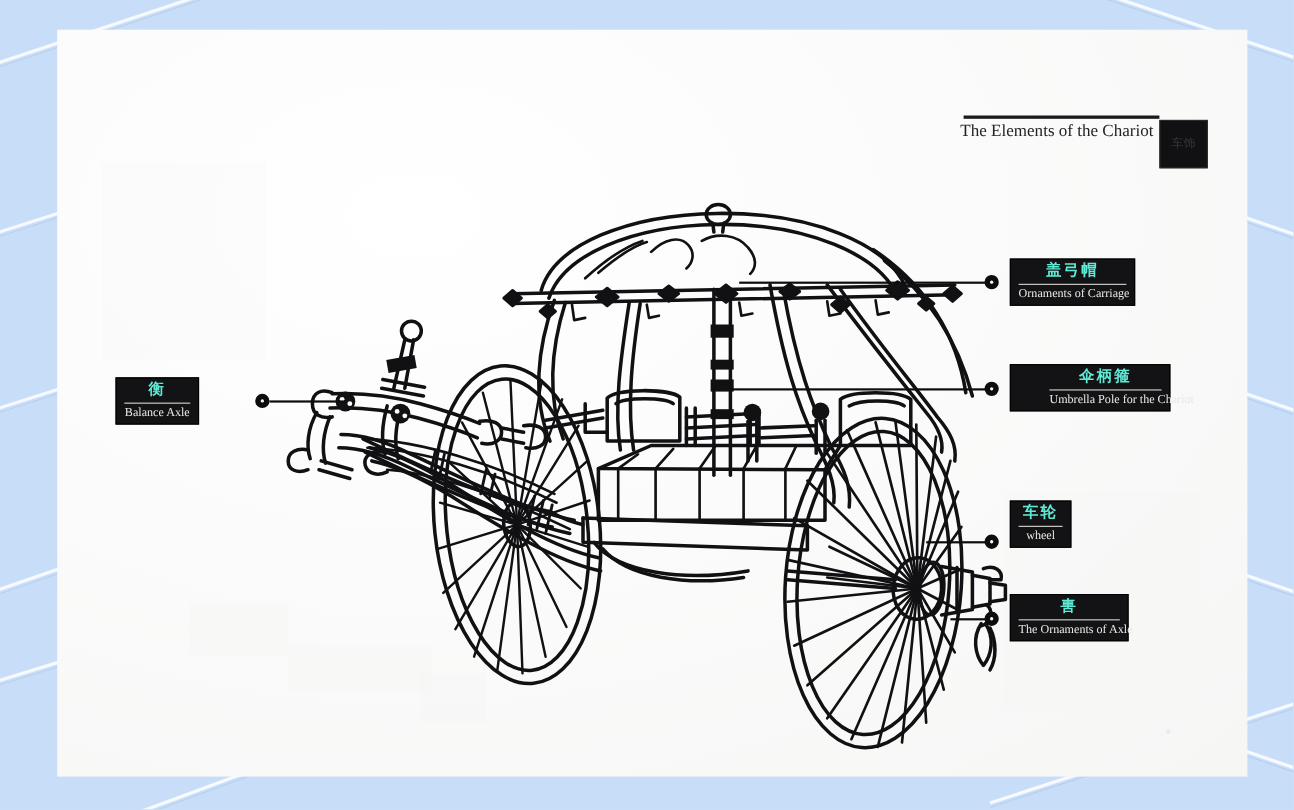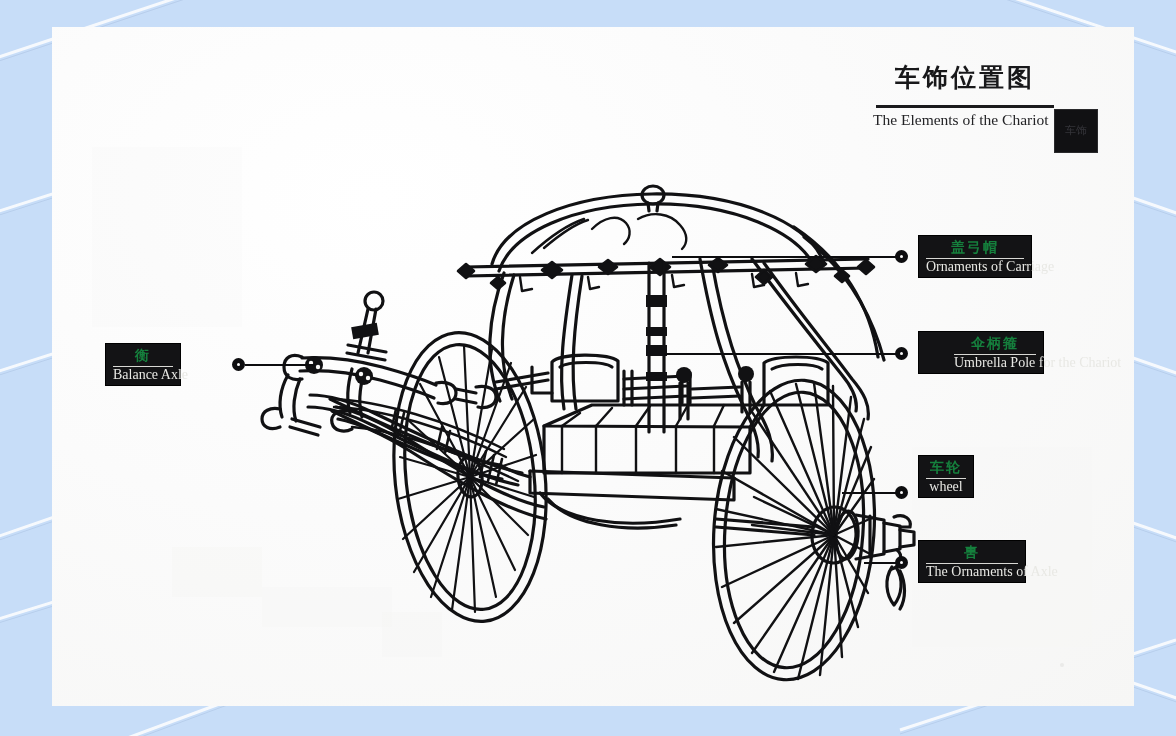--- a/index.html
+++ b/index.html
@@ -120,36 +120,36 @@
   
   .callout {
     position: absolute;
     background: #131315;
     border: 1px solid #000;
     padding: 3px 7px 4px 7px;
     text-align: center;
     box-sizing: border-box;
   }
   .callout .cn {
-    font-family: Liberation Sans, sans-serif;
+    font-family: Liberation Mono, monospace;
     font-weight: bold;
     font-size: 14px;
     letter-spacing: 2px;
-    color: #15803d;
+    color: #5eead4;
     line-height: 17px;
     white-space: nowrap;
   }
   .callout .rule {
     height: 1px;
     background: #d8d8d4;
     margin: 2px 0 2px 0;
   }
   .callout .en {
     font-family: "Liberation Serif", serif;
-    font-size: 14px;
+    font-size: 11px;
     color: #e8e8e4;
     line-height: 12px;
     white-space: nowrap;
   }
 
   
   .leader {
     position: absolute;
     height: 2px;
     background: #0d0d0f;
@@ -225,21 +225,20 @@
       <rect x="120" y="520" width="90" height="50" fill="#f1f1ef" opacity=".5"></rect>
       <rect x="210" y="560" width="130" height="40" fill="#f3f3f1" opacity=".5"></rect>
       <rect x="330" y="585" width="60" height="45" fill="#f2f2f0" opacity=".45"></rect>
       <rect x="40" y="120" width="150" height="180" fill="#f4f4f3" opacity=".35"></rect>
       <rect x="860" y="420" width="180" height="200" fill="#f5f5f4" opacity=".35"></rect>
       <circle cx="1010" cy="638" r="2" fill="#d9d9d7" opacity=".8"></circle>
     </svg>
 
     <div id="title-block">
       <div id="title-row">
-        <div id="title-cn">车饰位置图</div>
         <div id="title-seal">
           <div id="title-seal-glyphs">车饰</div>
         </div>
         <div id="title-rule"></div>
       </div>
       <div id="title-en">The Elements of the Chariot</div>
     </div>
 
     <svg id="drawing" viewBox="0 0 1082 679" width="1082" height="679">
       <g fill="none" stroke="#111113" stroke-width="3.2" stroke-linecap="round" stroke-linejoin="round">
@@ -524,21 +523,21 @@
     <div class="leader" style="left:620px; top:229px; width:228px;"></div>
     <div class="dot" style="left:843px; top:223px;"></div>
     <div class="callout" style="left:866px; top:208px; width:114px;">
       <div class="cn">盖弓帽</div>
       <div class="rule"></div>
       <div class="en">Ornaments of Carriage</div>
     </div>
 
     <div class="leader" style="left:612px; top:326px; width:236px;"></div>
     <div class="dot" style="left:843px; top:320px;"></div>
-    <div class="callout" style="left:866px; top:304px; width:126px;padding-left:35px;">
+    <div class="callout" style="left:866px; top:304px; width:146px;padding-left:35px;">
       <div class="cn">伞柄箍</div>
       <div class="rule"></div>
       <div class="en">Umbrella Pole for the Chariot</div>
     </div>
 
     <div class="leader" style="left:790px; top:465px; width:58px;"></div>
     <div class="dot" style="left:843px; top:459px;"></div>
     <div class="callout" style="left:866px; top:428px; width:56px;">
       <div class="cn">车轮</div>
       <div class="rule"></div>

